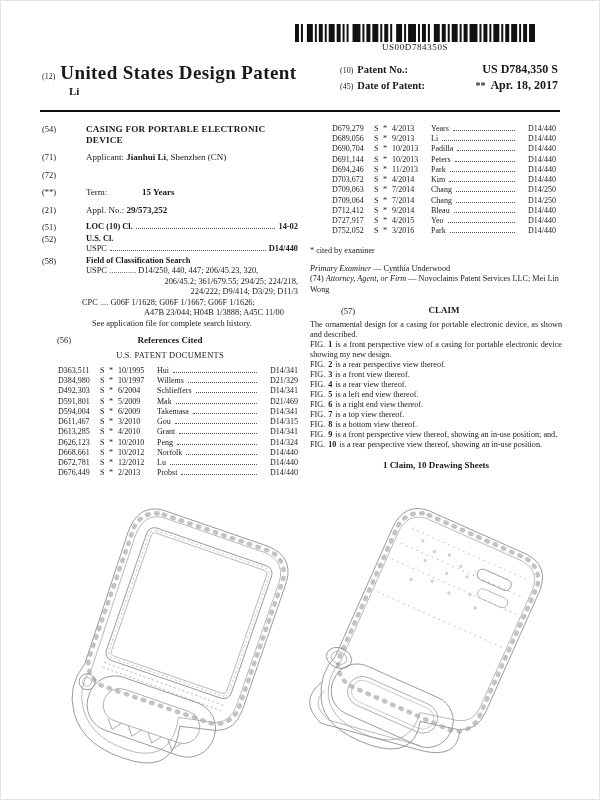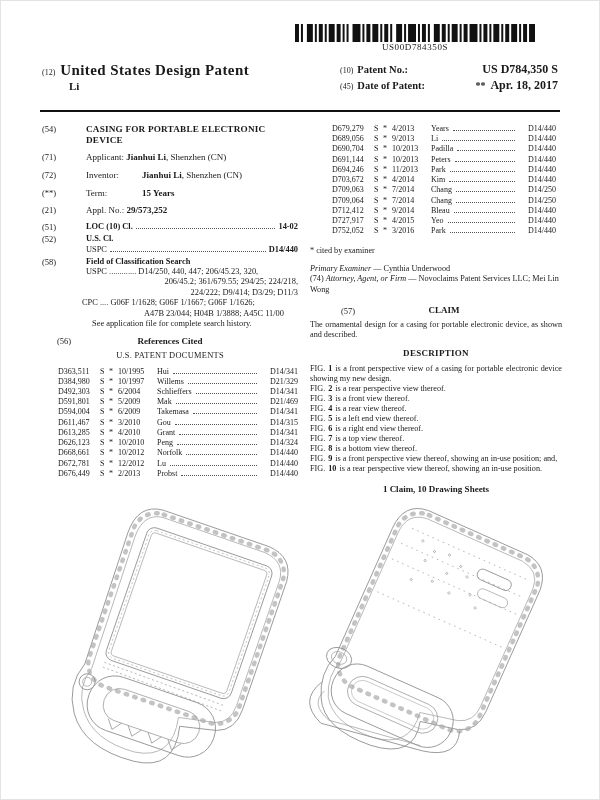--- a/index.html
+++ b/index.html
@@ -7,21 +7,21 @@
         font-family:"Liberation Serif","DejaVu Serif",serif;color:#1a1a1a;
         box-shadow:inset 0 0 0 1px #e3e3e3;}
   
   .barcode-wrap{position:absolute;left:295px;top:24px;width:240px;text-align:center;}
   .barcode-svg{width:240px;height:18px;display:block;}
   .barcode-label{font-size:9px;letter-spacing:.6px;margin-top:0px;color:#222;}
   
   .header{position:absolute;left:42px;top:62px;width:516px;display:flex;justify-content:space-between;}
   .h-num{font-size:8px;color:#222;}
   .h-title-row{display:flex;align-items:baseline;gap:5px;}
-  .h-title{font-size:15px;font-weight:bold;letter-spacing:.4px;white-space:nowrap;}
+  .h-title{font-size:19px;font-weight:bold;letter-spacing:.4px;white-space:nowrap;}
   .h-inventor{font-weight:bold;font-size:11px;margin-left:27px;margin-top:1px;}
   .h-right{width:218px;flex:none;}
   .h-row{display:flex;align-items:baseline;line-height:1.3;}
   .h-label{font-weight:bold;font-size:10.5px;margin-left:4px;white-space:nowrap;}
   .h-value{margin-left:auto;font-weight:bold;font-size:12px;white-space:nowrap;}
   .h-stars{font-size:10px;margin-right:5px;}
   .rule{position:absolute;left:40px;top:110px;width:520px;border-top:2px solid #111;}
   
   .col-left{position:absolute;left:42px;top:124px;width:256px;font-size:9px;line-height:1.2;}
   .col-right{position:absolute;left:310px;top:124px;width:252px;font-size:8.2px;line-height:1.22;}
@@ -151,21 +151,20 @@
     <div class="item" style="margin-bottom:6px;">
       <span class="item-num">(54)</span>
       <span class="item-body title-54">CASING FOR PORTABLE ELECTRONIC DEVICE</span>
     </div>
     <div class="item">
       <span class="item-num">(71)</span>
       <span class="item-body"><span>Applicant:</span> <b class="bd">Jianhui Li</b><span>, Shenzhen (CN)</span></span>
     </div>
     <div class="item">
       <span class="item-num">(72)</span>
-      <span class="item-body"><span class="lbl">Inventor:</span><b class="bd">Jianhui Li</b><span>, Shenzhen (CN)</span></span>
     </div>
     <div class="item">
       <span class="item-num">(**)</span>
       <span class="item-body"><span class="lbl">Term:</span><b class="bd">15 Years</b></span>
     </div>
     <div class="item" style="margin-bottom:6px;">
       <span class="item-num">(21)</span>
       <span class="item-body"><span>Appl. No.:</span> <b class="bd">29/573,252</b></span>
     </div>
 
@@ -417,21 +416,20 @@
 
     <div class="exam-line"><i>Primary Examiner</i> <span>— Cynthia Underwood</span></div>
     <div class="exam-line"><span>(74)</span> <i>Attorney, Agent, or Firm</i> <span>— Novoclaims Patent Services LLC; Mei Lin Wong</span></div>
 
     <div class="claim-head">
       <span class="item-num">(57)</span>
       <span>CLAIM</span>
     </div>
     <div class="just">The ornamental design for a casing for portable electronic device, as shown and described.</div>
 
-    <div class="desc-head">DESCRIPTION</div>
 
     <div class="fig-list">
         <div class="fig-row just"><span class="fig-prefix">FIG.</span><b class="fig-num">1</b><span class="fig-text">is a front perspective view of a casing for portable electronic device showing my new design.</span></div>
         <div class="fig-row just"><span class="fig-prefix">FIG.</span><b class="fig-num">2</b><span class="fig-text">is a rear perspective view thereof.</span></div>
         <div class="fig-row just"><span class="fig-prefix">FIG.</span><b class="fig-num">3</b><span class="fig-text">is a front view thereof.</span></div>
         <div class="fig-row just"><span class="fig-prefix">FIG.</span><b class="fig-num">4</b><span class="fig-text">is a rear view thereof.</span></div>
         <div class="fig-row just"><span class="fig-prefix">FIG.</span><b class="fig-num">5</b><span class="fig-text">is a left end view thereof.</span></div>
         <div class="fig-row just"><span class="fig-prefix">FIG.</span><b class="fig-num">6</b><span class="fig-text">is a right end view thereof.</span></div>
         <div class="fig-row just"><span class="fig-prefix">FIG.</span><b class="fig-num">7</b><span class="fig-text">is a top view thereof.</span></div>
         <div class="fig-row just"><span class="fig-prefix">FIG.</span><b class="fig-num">8</b><span class="fig-text">is a bottom view thereof.</span></div>

